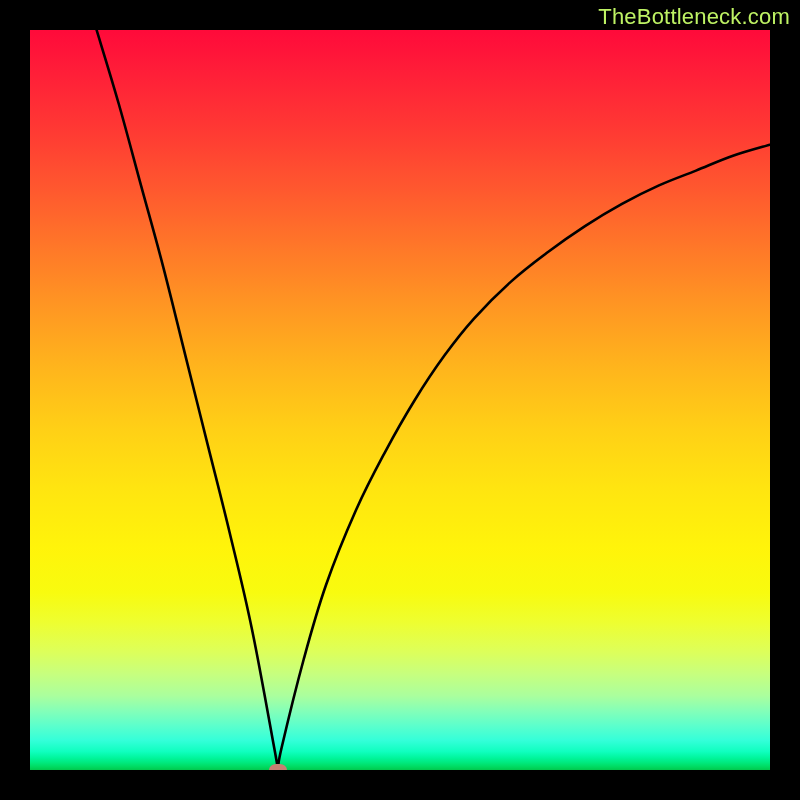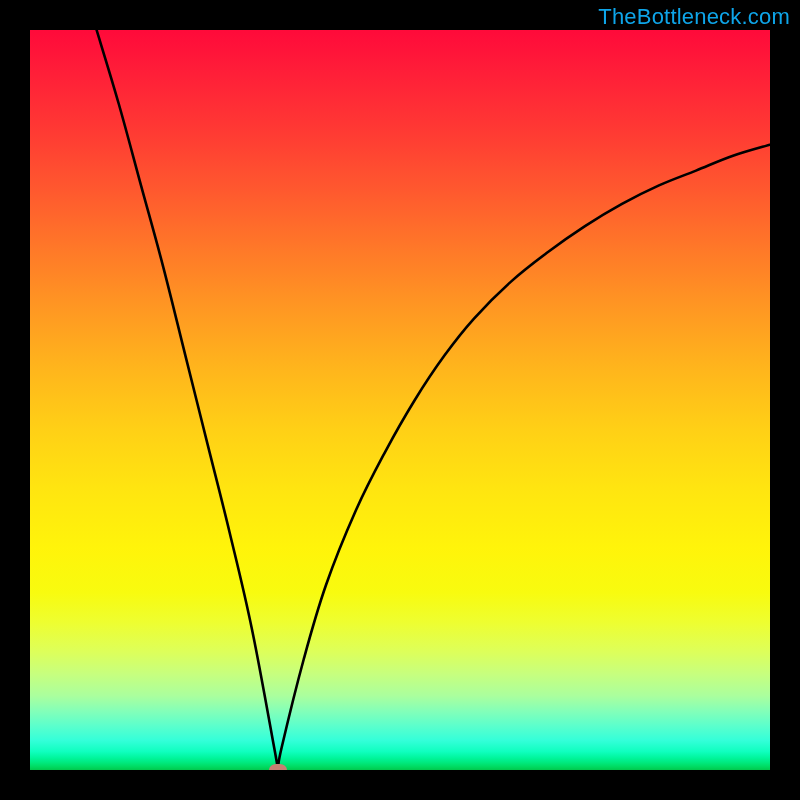--- a/index.html
+++ b/index.html
@@ -16,21 +16,21 @@
     top: 0;
     left: 0;
     width: 800px;
     height: 800px;
     background: #000000;
   }
   .watermark {
     position: absolute;
     top: 4px;
     right: 10px;
-    color: #0ea5e9;
+    color: #bef264;
     font-size: 22px;
     font-weight: 400;
     letter-spacing: 0.2px;
     z-index: 10;
     user-select: none;
   }
   .plot-area {
     position: absolute;
     left: 30px;
     top: 30px;

